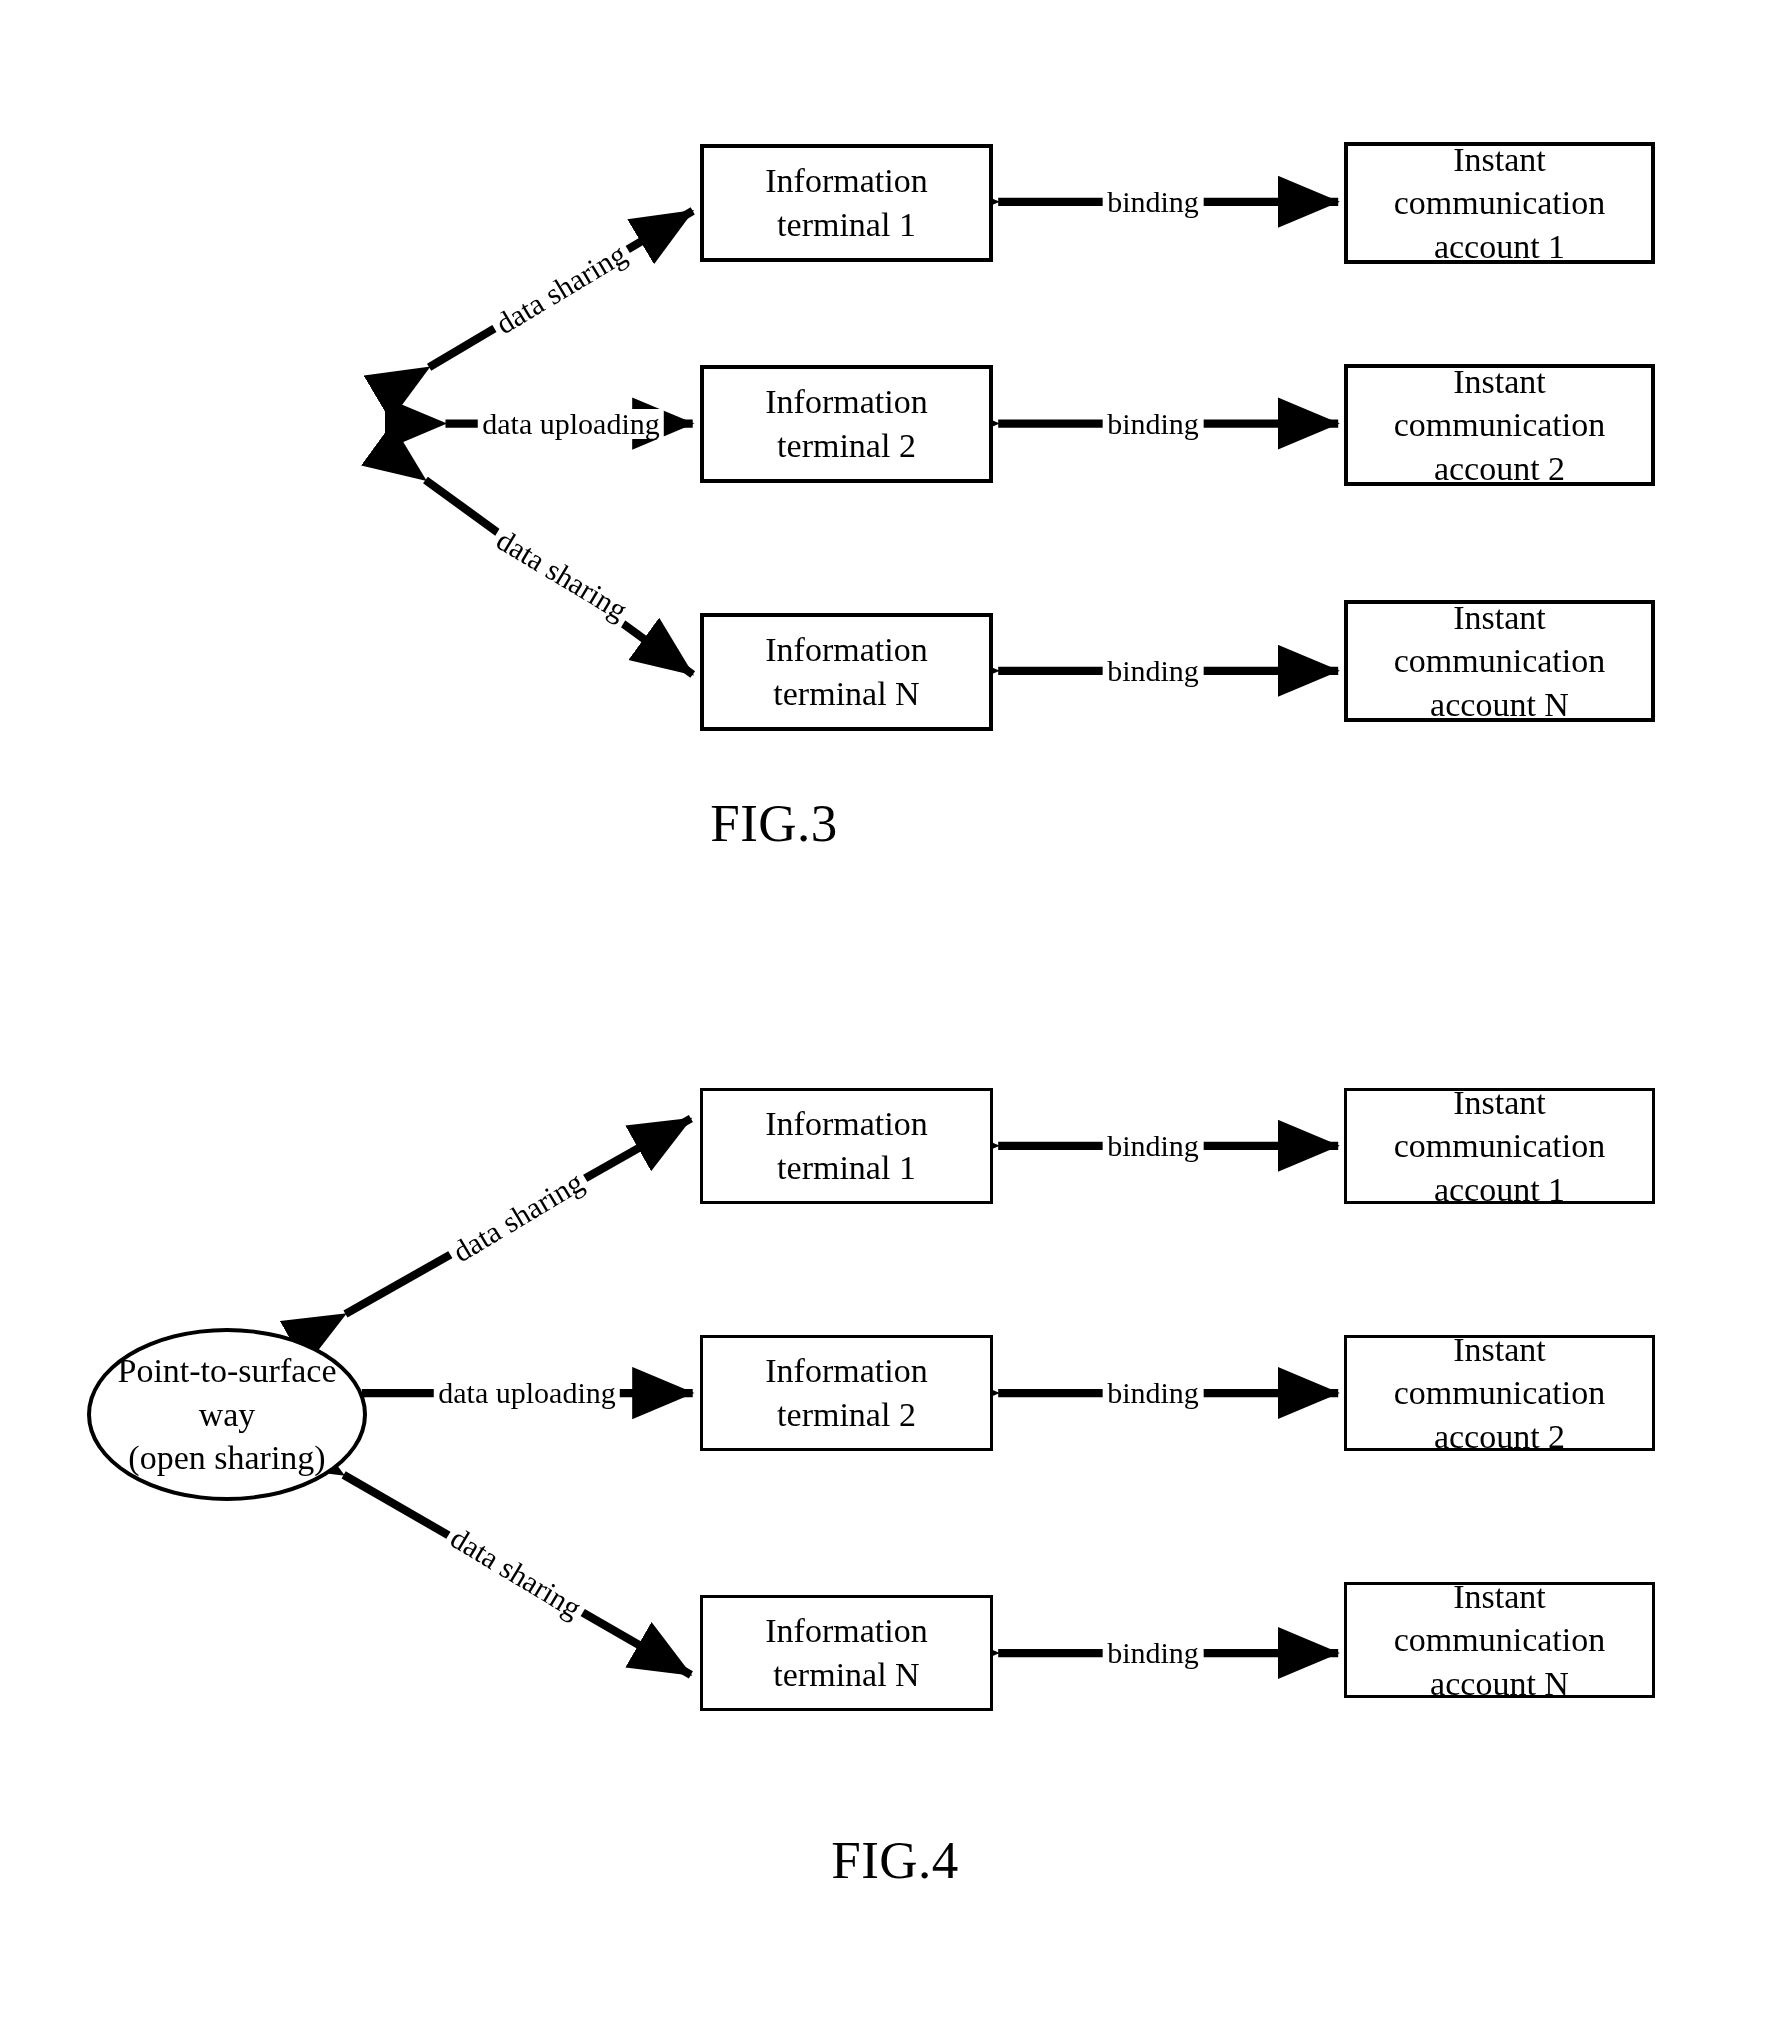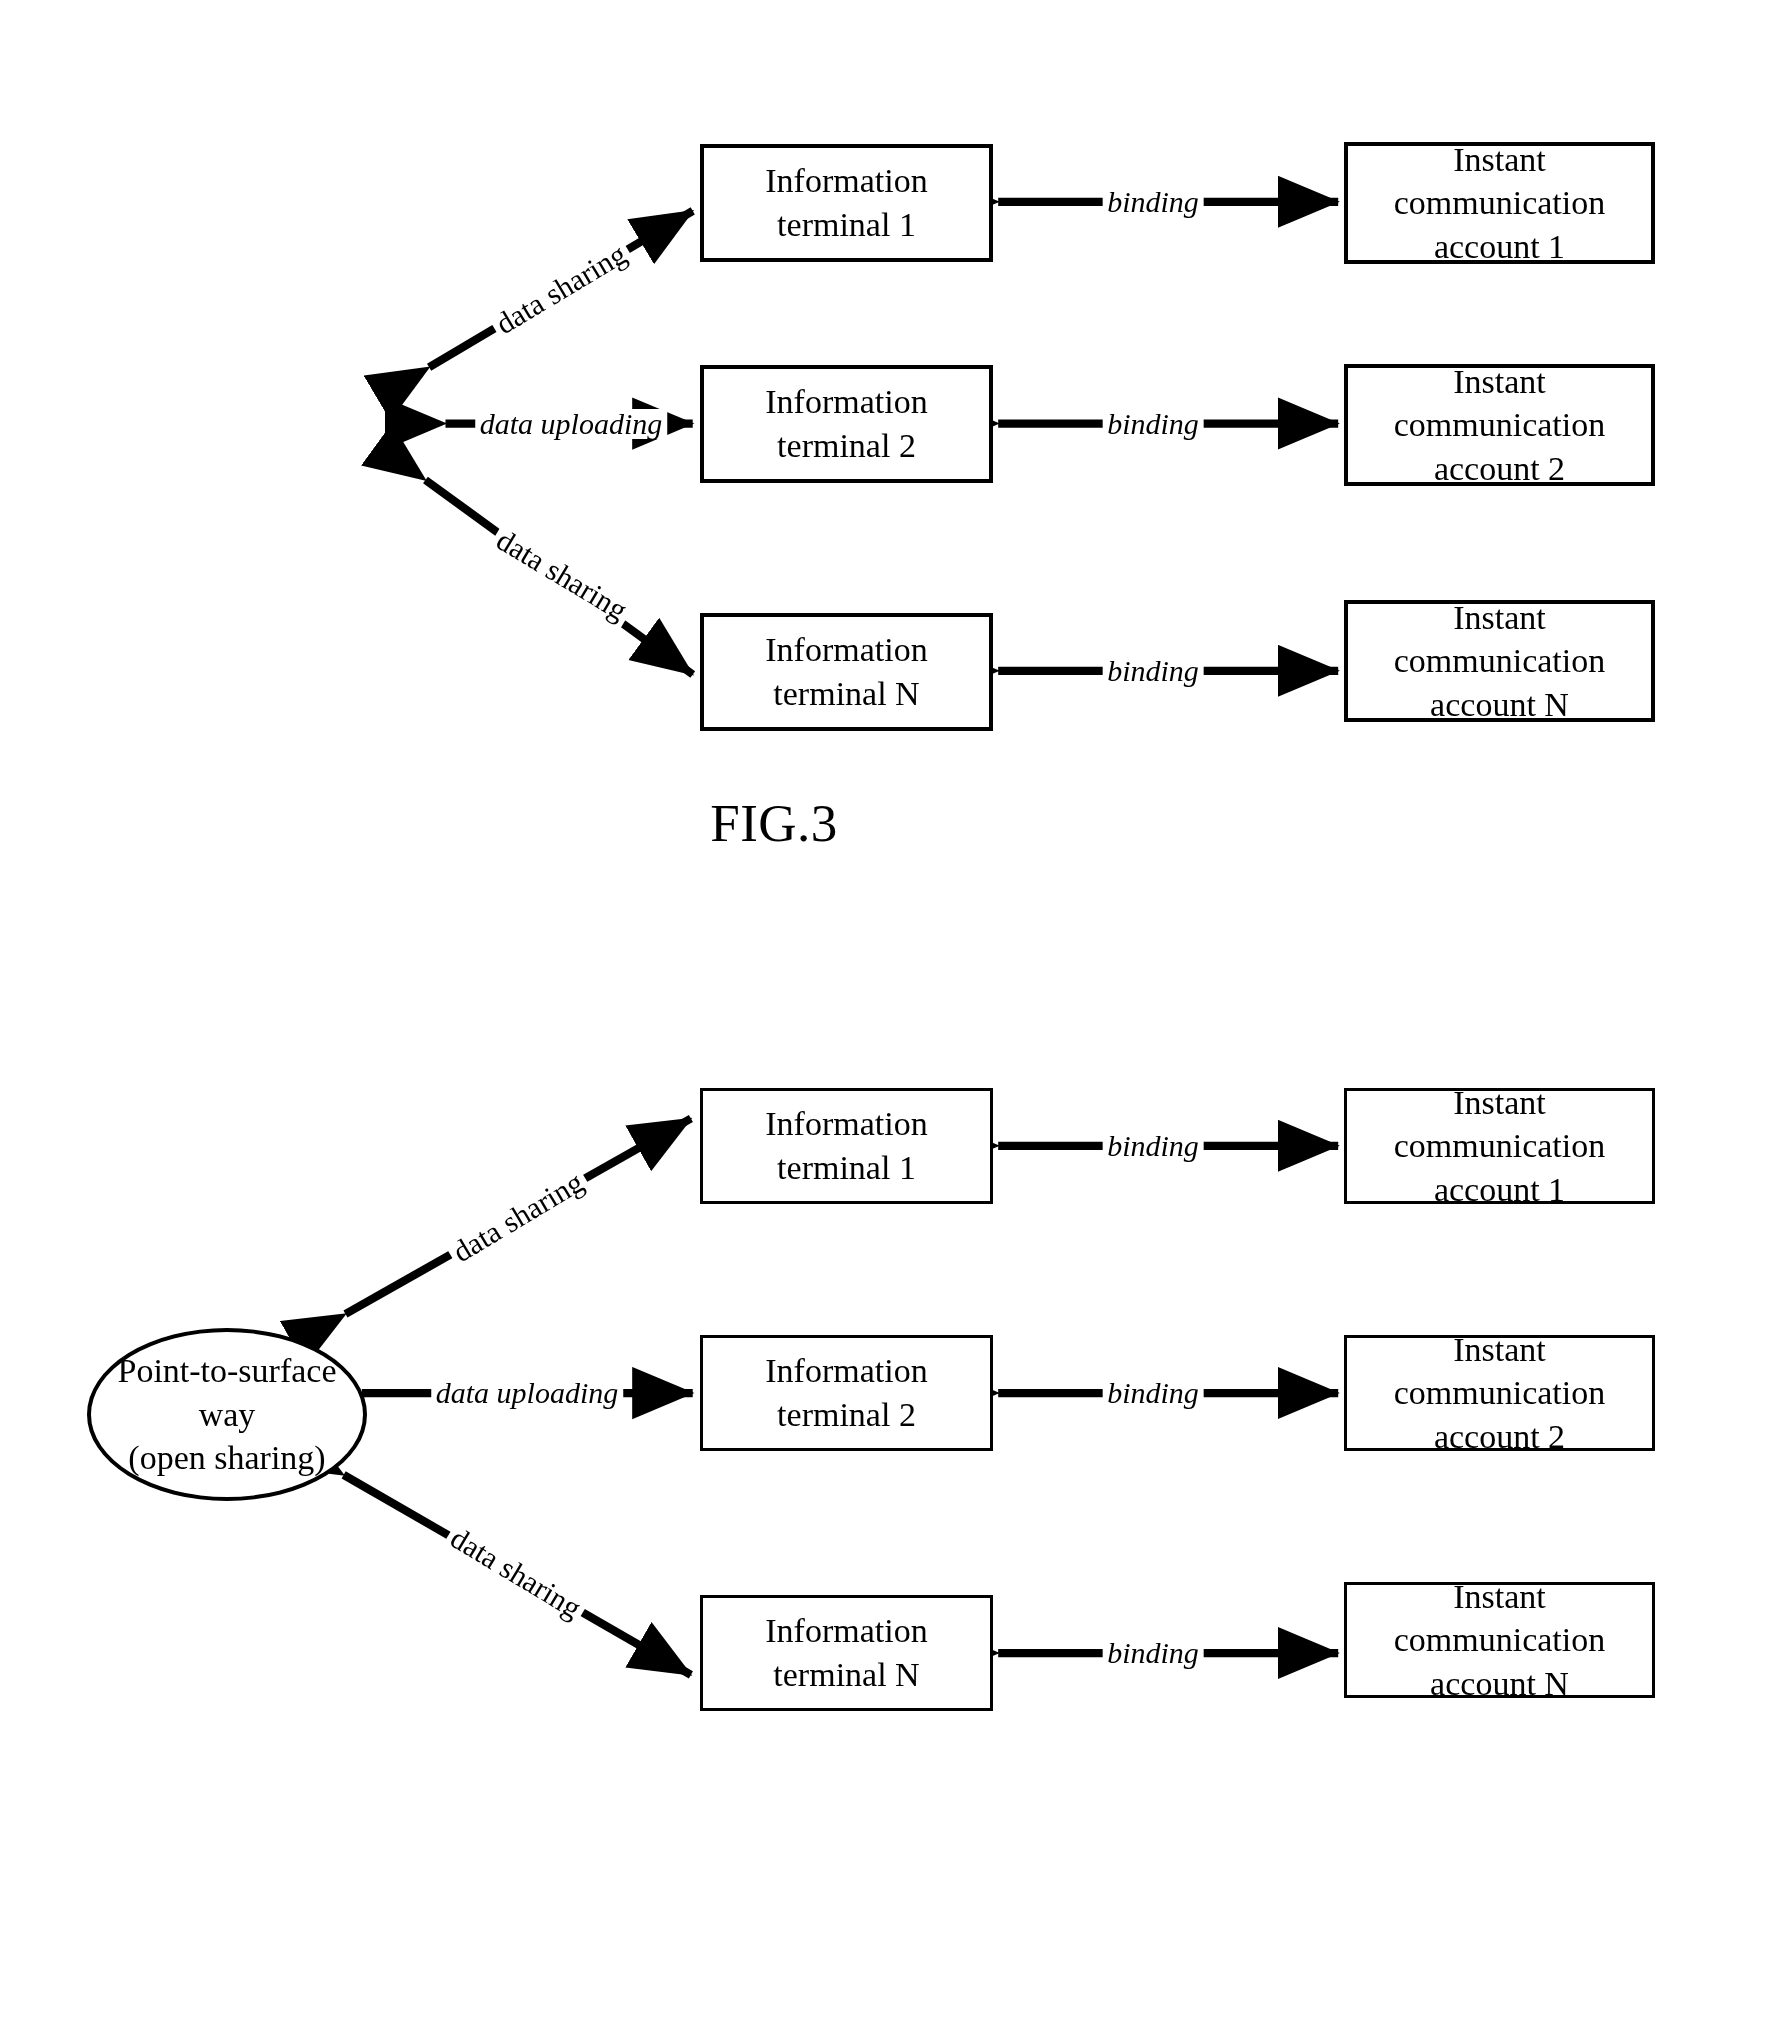--- a/index.html
+++ b/index.html
@@ -79,21 +79,21 @@
   .edge-label {
     position: absolute;
     background: #ffffff;
     padding: 0 4.5px;
     white-space: nowrap;
     line-height: 1;
     color: #000;
   }
   .edge-label.rot-up   { transform: translate(-50%, -50%) rotate(-31deg); }
   .edge-label.rot-down { transform: translate(-50%, -50%) rotate(31deg); }
-  .edge-label.flat     { transform: translate(-50%, -50%); font-style: italic; }
+  .edge-label.flat     { transform: translate(-50%, -50%); }
 
   
   .fig-caption {
     position: absolute;
     text-align: center;
     font-size: 53px;
     letter-spacing: 0.5px;
     color: #000;
     white-space: nowrap;
   }
@@ -247,14 +247,17 @@
   <div class="edge-label flat f4-edge" style="left:1153px; top:182px;">
     <span>binding</span>
   </div>
   <div class="edge-label flat f4-edge" style="left:1153px; top:429px;">
     <span>binding</span>
   </div>
   <div class="edge-label flat f4-edge" style="left:1153px; top:689px;">
     <span>binding</span>
   </div>
 
+  <div class="fig-caption" style="left:0; top:866px; width:1790px;">
+    <span>FIG.4</span>
+  </div>
 </div>
 
 
 </body></html>

